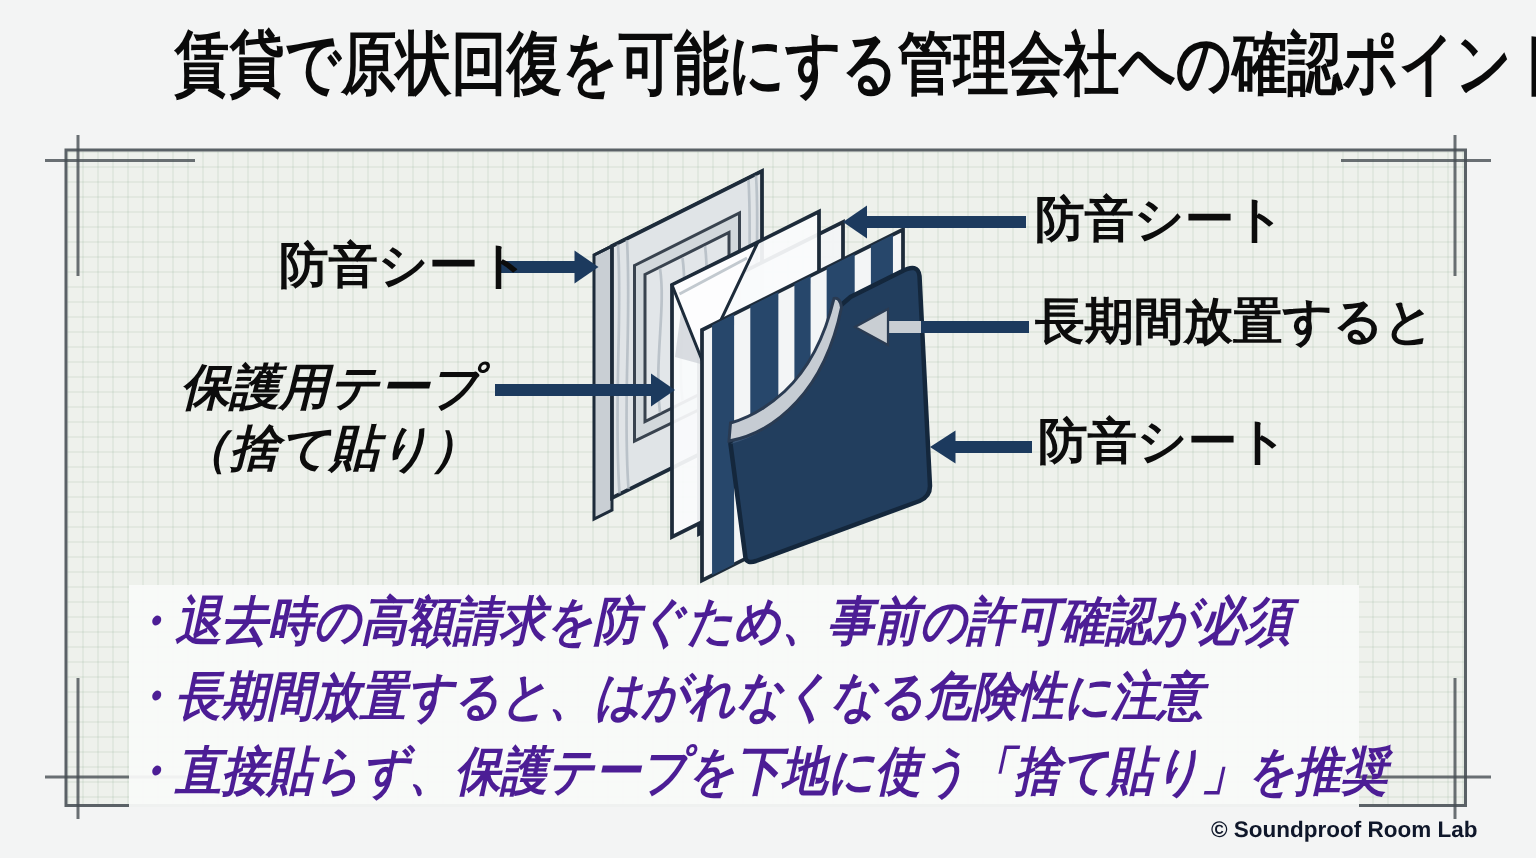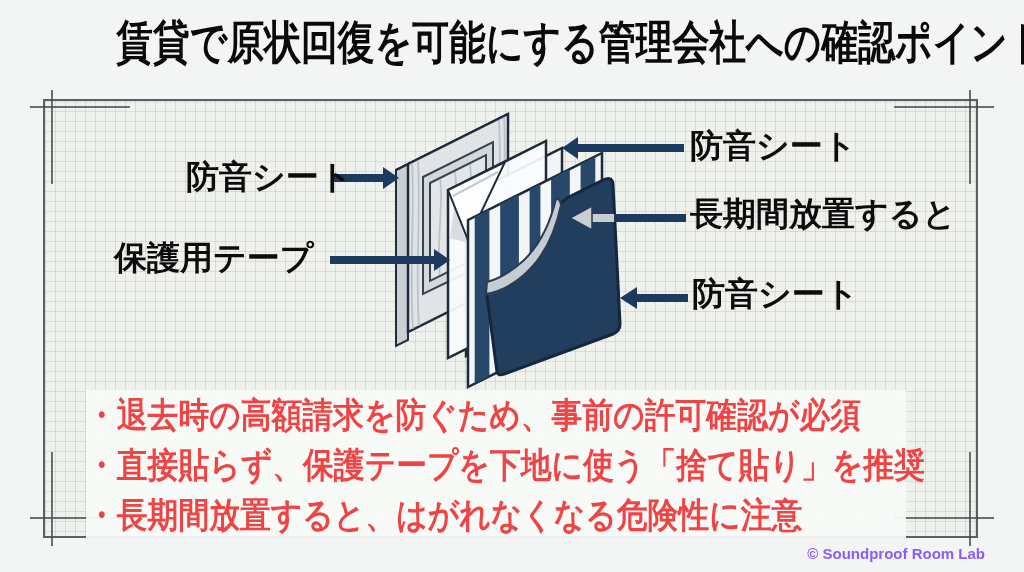--- a/index.html
+++ b/index.html
@@ -25,37 +25,37 @@
       linear-gradient(rgba(125,155,130,.22) 1px,transparent 1px) 0 0/10px 10px,
       linear-gradient(90deg,rgba(125,155,130,.22) 1px,transparent 1px) 0 0/10px 10px,
       #eef1ec;
   }
   .mark{position:absolute;background:#464d52;opacity:.8;}
   
   .dlabel{
     position:absolute;font-size:33px;font-weight:900;color:#0c0c0c;
     line-height:36px;white-space:nowrap;
   }
-  .dlabel.center{line-height:41px;}
+  .dlabel.center{text-align:center;line-height:41px;font-style:italic;}
   
   .art{position:absolute;left:0;top:0;width:1024px;height:572px;pointer-events:none;}
   
   .notes{
     position:absolute;left:86px;top:390px;width:820px;height:148px;
     background:rgba(249,250,249,.94);
   }
-  .note-line{height:50px;line-height:50px;color:#ef4444;}
+  .note-line{height:50px;line-height:50px;color:#4c1d95;font-style:italic;}
   .note-line .squeezeN{
     display:inline-block;transform:scaleX(.88);transform-origin:left center;
     font-size:35px;font-weight:900;white-space:nowrap;
   }
   
   .footer{
     position:absolute;top:545px;left:0;width:985px;text-align:right;
-    font-size:15px;font-weight:bold;color:#8b5cf6;
+    font-size:15px;font-weight:bold;color:#0f172a;
   }
 </style>
 </head>
 <body>
 
 <div class="stage">
 
   <div class="title">
     <span class="squeezeT">賃貸で原状回復を可能にする管理会社への確認ポイント</span>
   </div>
@@ -150,37 +150,38 @@
     <g stroke="#1c3a5e" fill="#1c3a5e">
       <line x1="636" y1="298" x2="688" y2="298" stroke-width="8"></line>
       <polygon points="637,287 637,309 620,298" stroke="none"></polygon>
     </g>
   </svg>
 
   <div class="dlabel" style="left:186px;top:159px">防音シート</div>
 
   <div class="dlabel center" style="left:114px;top:237px;width:212px">
     <span>保護用テープ</span><br>
+    <span>（捨て貼り）</span>
   </div>
 
   <div class="dlabel" style="left:690px;top:128px">防音シート</div>
 
   <div class="dlabel" style="left:690px;top:196px">長期間放置すると</div>
 
   <div class="dlabel" style="left:692px;top:276px">防音シート</div>
 
   <div class="notes">
     <div class="note-line">
       <span class="squeezeN">・退去時の高額請求を防ぐため、事前の許可確認が必須</span>
     </div>
     <div class="note-line">
-      <span class="squeezeN">・直接貼らず、保護テープを下地に使う「捨て貼り」を推奨</span>
+      <span class="squeezeN">・長期間放置すると、はがれなくなる危険性に注意</span>
     </div>
     <div class="note-line">
-      <span class="squeezeN">・長期間放置すると、はがれなくなる危険性に注意</span>
+      <span class="squeezeN">・直接貼らず、保護テープを下地に使う「捨て貼り」を推奨</span>
     </div>
   </div>
 
   <div class="footer">
     <span>© Soundproof Room Lab</span>
   </div>
 
 </div>
 
 </body></html>

